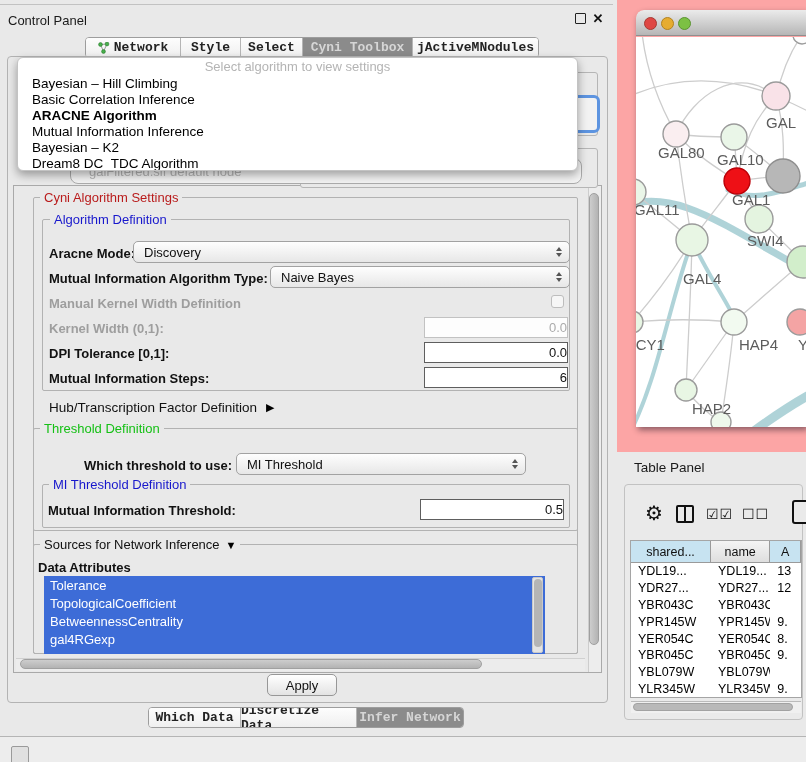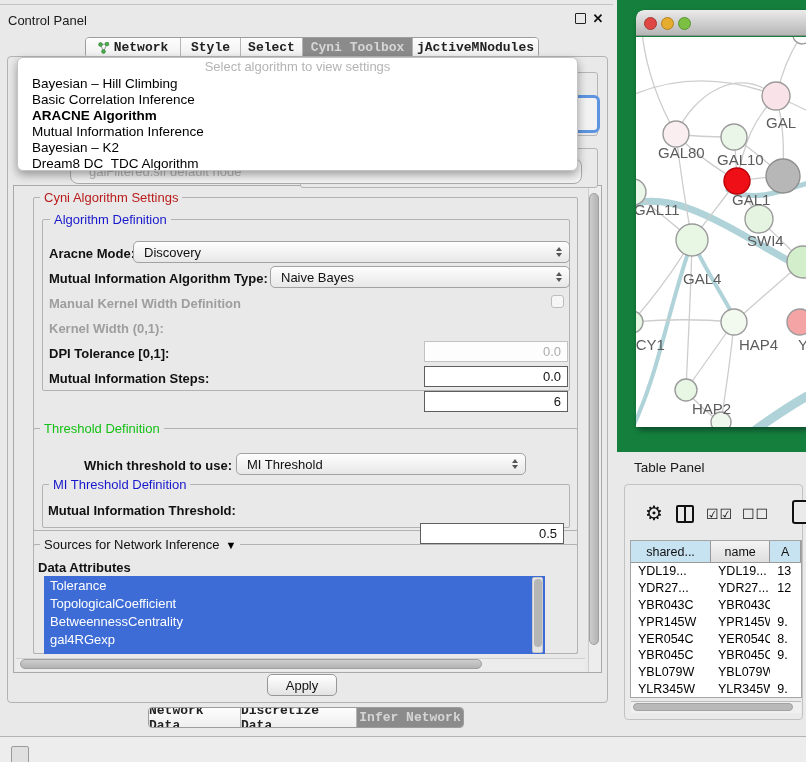--- a/index.html
+++ b/index.html
@@ -38,21 +38,21 @@
   .legend{position:absolute;font-size:13px;background:#e9e9e9;padding:0 4px;white-space:nowrap;display:flex;align-items:center;gap:6px;}
   .lbl{position:absolute;font-size:13px;font-weight:bold;color:#111;white-space:nowrap;}
   .lbl.dis{color:#9e9e9e;}
   .combo{position:absolute;display:flex;align-items:center;height:22px;border:1px solid #a2a2a2;border-radius:5px;
          background:linear-gradient(#fefefe,#e7e7e7);padding-left:10px;font-size:13px;}
   .spin{margin-left:auto;margin-right:7px;display:flex;flex-direction:column;gap:2px;align-items:center;}
   .spin i{display:block;width:0;height:0;border-left:3.5px solid transparent;border-right:3.5px solid transparent;}
   .spin .up{border-bottom:4px solid #555;}
   .spin .dn{border-top:4px solid #555;}
   .field{position:absolute;height:21px;border:1px solid #5e5e5e;background:#fff;display:flex;align-items:center;
-         justify-content:flex-end;padding-right:6px;font-size:13px;margin-top:24px;}
+         justify-content:flex-end;font-size:13px;}
   .field.dis{border-color:#c2c2c2;color:#ababab;background:#fdfdfd;}
   .chk{position:absolute;width:13px;height:13px;border:1px solid #bdbdbd;border-radius:3px;background:#f6f6f6;}
   .tri{display:inline-block;font-size:11px;color:#000;}
 
   .attr-list{left:44px;top:576px;width:501px;height:78px;overflow:hidden;}
   .attr-item{height:18px;display:flex;align-items:center;padding-left:6px;color:#fff;font-size:13px;}
   .attr-scroll{left:532px;top:577px;width:11px;height:76px;background:#e4e4e4;border:1px solid #c9c9c9;border-radius:2px;}
   .attr-thumb{left:533.5px;top:579px;width:8px;height:68px;background:#b5b5b5;border-radius:4px;}
 
   .apply-btn{left:267px;top:674px;width:70px;height:22px;border:1px solid #979797;border-radius:5px;
@@ -60,21 +60,21 @@
              font-size:13px;color:#111;}
 
   
   .popup{left:17px;top:57px;width:561px;height:114px;background:#fff;border:1px solid #c3c3c3;border-radius:6px;
          box-shadow:0 4px 10px rgba(0,0,0,.35);z-index:30;overflow:hidden;}
   .popup-placeholder{height:17px;display:flex;align-items:center;justify-content:center;color:#b4b4b4;font-size:13px;}
   .popup-item{height:16px;display:flex;align-items:center;padding-left:14px;font-size:13.5px;color:#000;}
   .popup-item.bold{font-weight:bold;}
 
   
-  .desktop{left:617px;top:0;width:189px;height:452px;background:#15803d;}
+  .desktop{left:617px;top:0;width:189px;height:452px;background:#fca5a5;}
   .net-window{left:19px;top:10px;width:170px;height:417px;border-radius:8px 0 0 0;overflow:hidden;
               box-shadow:2px 3px 6px rgba(0,0,20,.45);}
   .net-titlebar{position:absolute;left:0;top:0;width:170px;height:26px;
                 background:linear-gradient(#ebebeb,#b6b6b6);border-bottom:1px solid #8f8f8f;border-radius:8px 0 0 0;}
   .light{position:absolute;top:7px;width:13px;height:13px;border-radius:50%;}
   .net-canvas{position:absolute;left:0;top:27px;width:170px;height:390px;background:#fff;overflow:hidden;}
   .node-label{position:absolute;font-size:15px;color:#5c5c5c;white-space:nowrap;}
 
   
   .tp-title{left:634px;top:460px;font-size:13.5px;color:#1a1a1a;}
@@ -176,20 +176,24 @@
 
   <div class="lbl dis" style="left:49px;top:321px">Kernel Width (0,1):</div>
   <div class="field dis" style="left:424px;top:317px;width:144px">0.0</div>
 
   <div class="lbl" style="left:49px;top:346px">DPI Tolerance [0,1]:</div>
   <div class="field" style="left:424px;top:342px;width:144px">0.0</div>
 
   <div class="lbl" style="left:49px;top:371px">Mutual Information Steps:</div>
   <div class="field" style="left:424px;top:367px;width:144px">6</div>
 
+  <div class="abs" style="left:49px;top:400px;display:flex;align-items:center;gap:9px;font-size:13.5px">
+    <span>Hub/Transcription Factor Definition</span>
+    <span class="tri">▶</span>
+  </div>
 
   <div class="abs grp" style="left:33px;top:428px;width:545px;height:103px"></div>
   <div class="legend" style="left:40px;top:421px;color:#15c015">Threshold Definition</div>
 
   <div class="lbl" style="left:84px;top:458px">Which threshold to use:</div>
   <div class="combo" style="left:236px;top:453px;width:290px">
     <span>MI Threshold</span>
     <span class="spin">
         <i class="up"></i>
         <i class="dn"></i>
@@ -220,21 +224,21 @@
 
   <div class="abs vscroll"></div>
   <div class="abs vthumb"></div>
   <div class="abs hscroll"></div>
   <div class="abs hthumb"></div>
 
   <div class="abs apply-btn">Apply</div>
 
   <div class="abs seg bottom-tabs">
     <div class="tab" style="width:92px">
-      <span>Network Data</span>
+      <span>Which Data</span>
     </div>
     <div class="tab" style="width:116px">
       <span>Discretize Data</span>
     </div>
     <div class="tab sel" style="width:106px">
       <span>Infer Network</span>
     </div>
   </div>
 
   <div class="abs popup">

